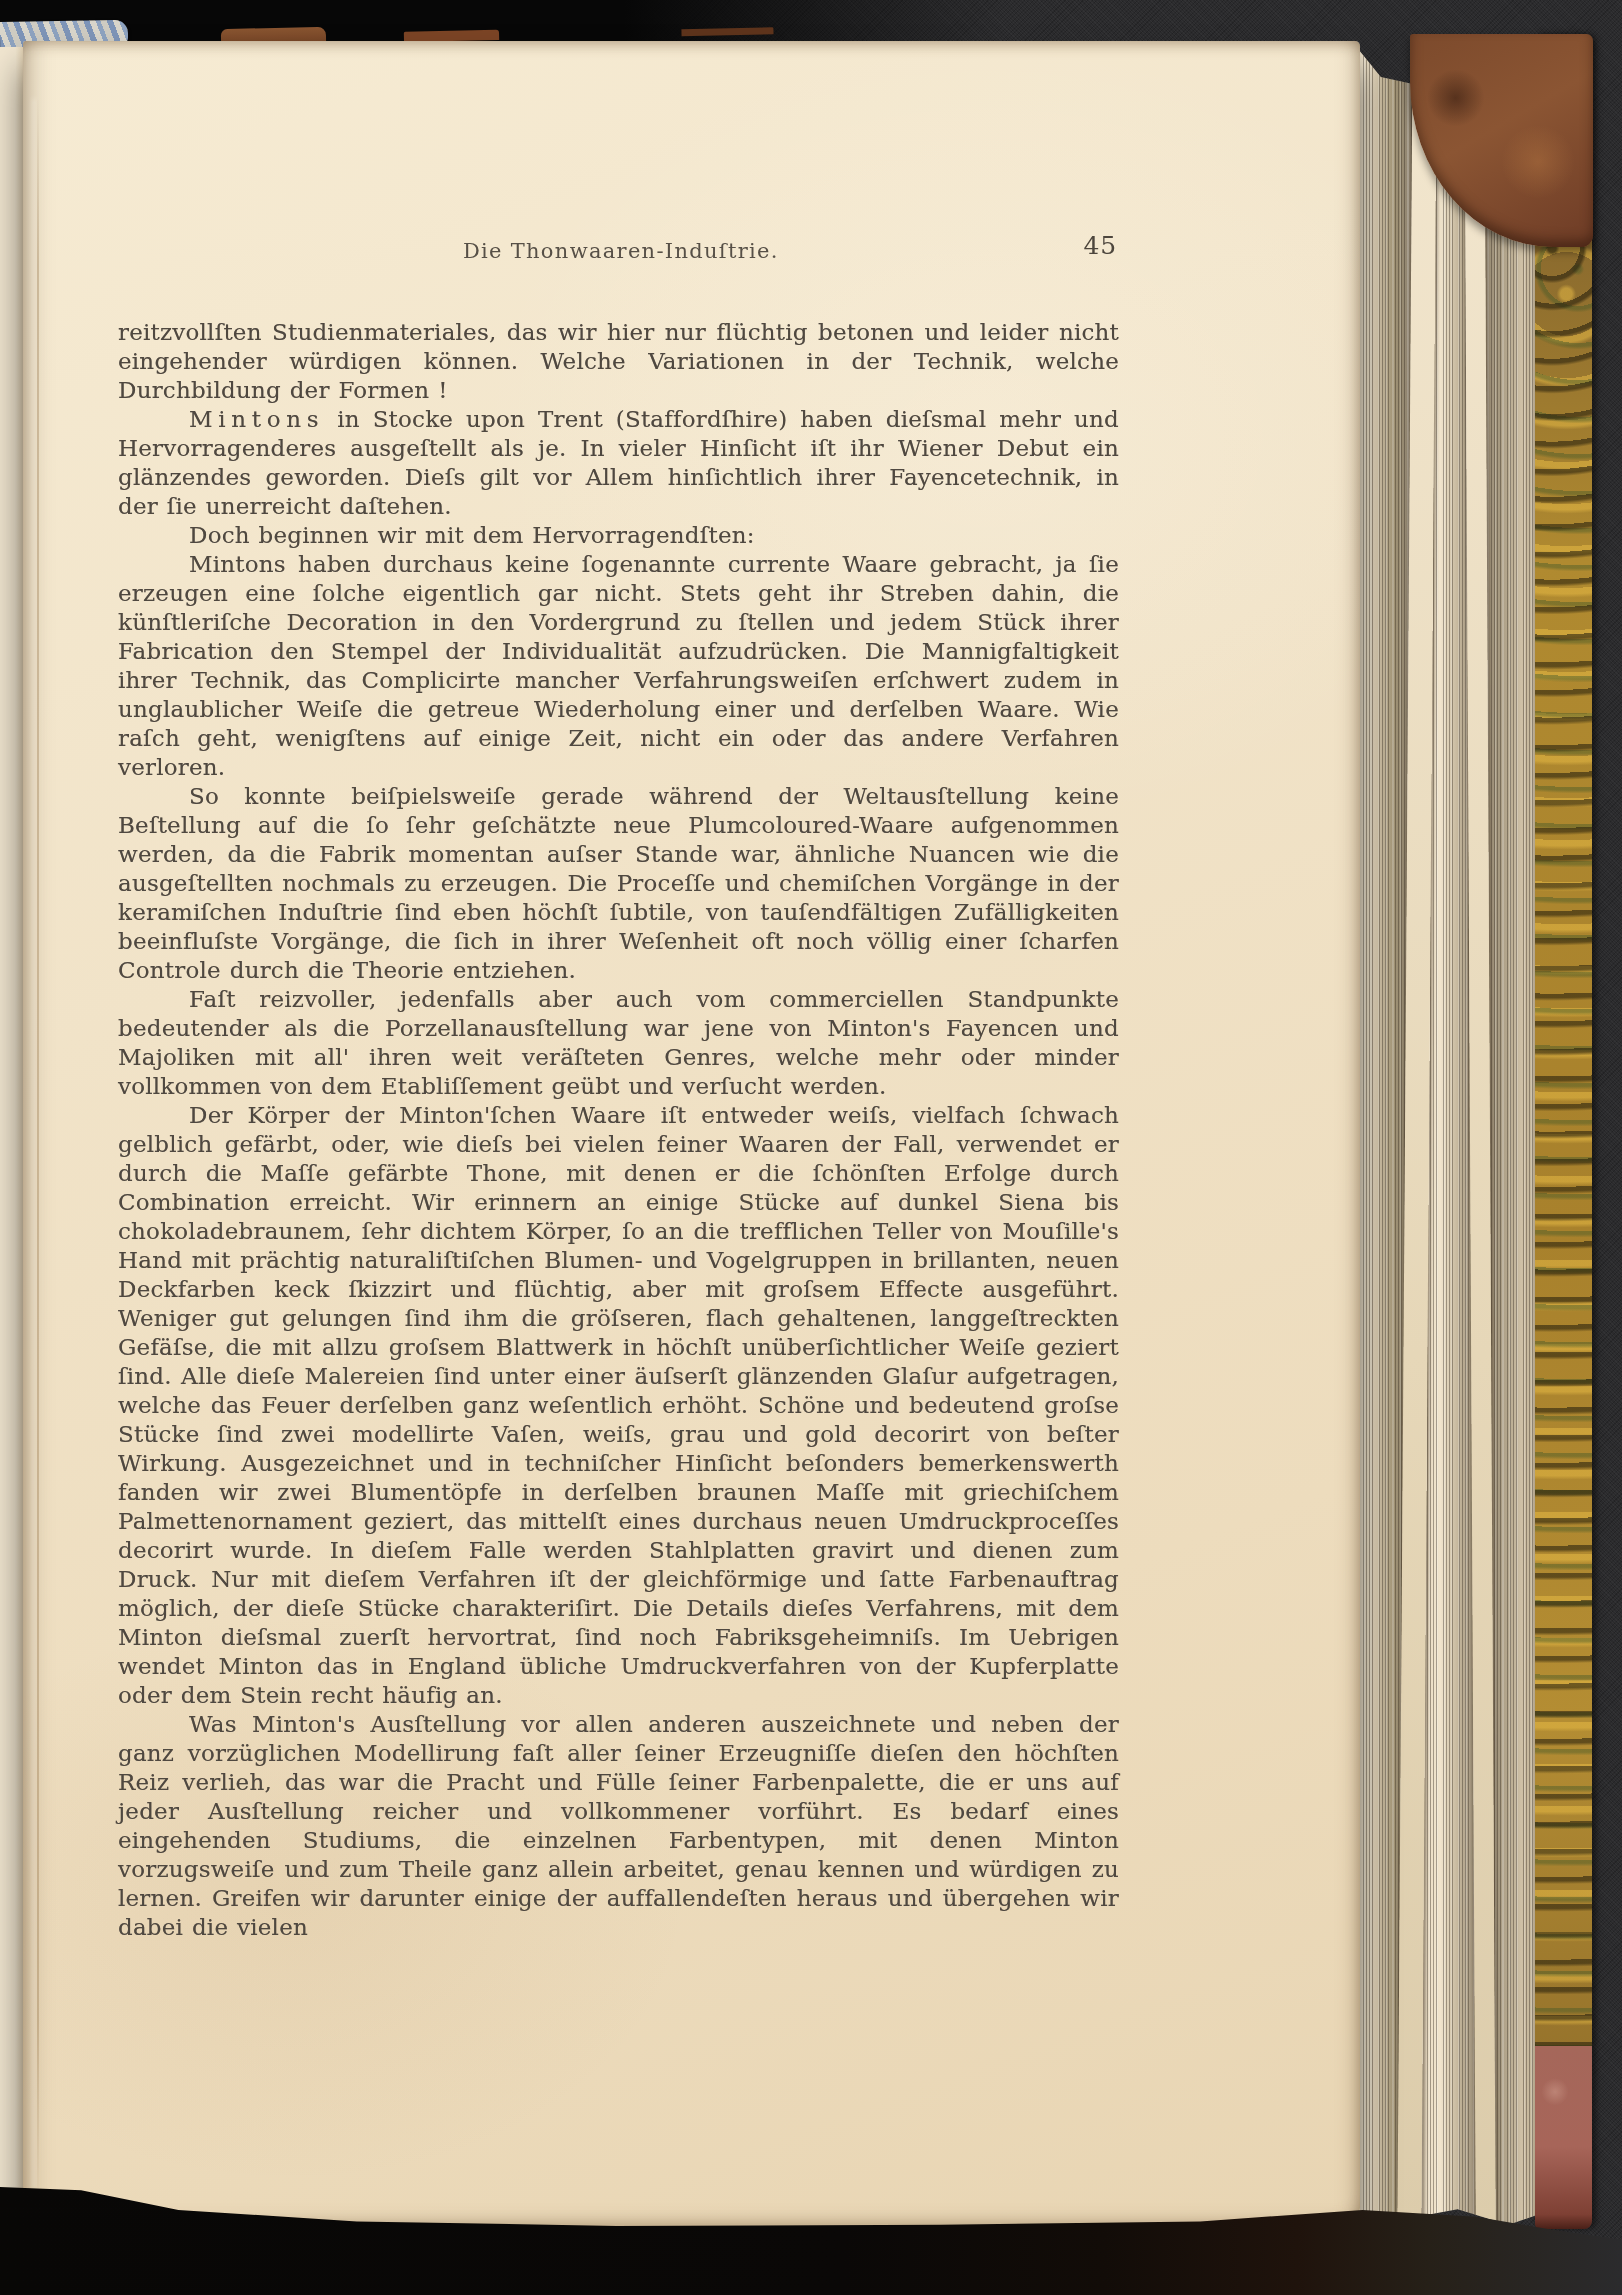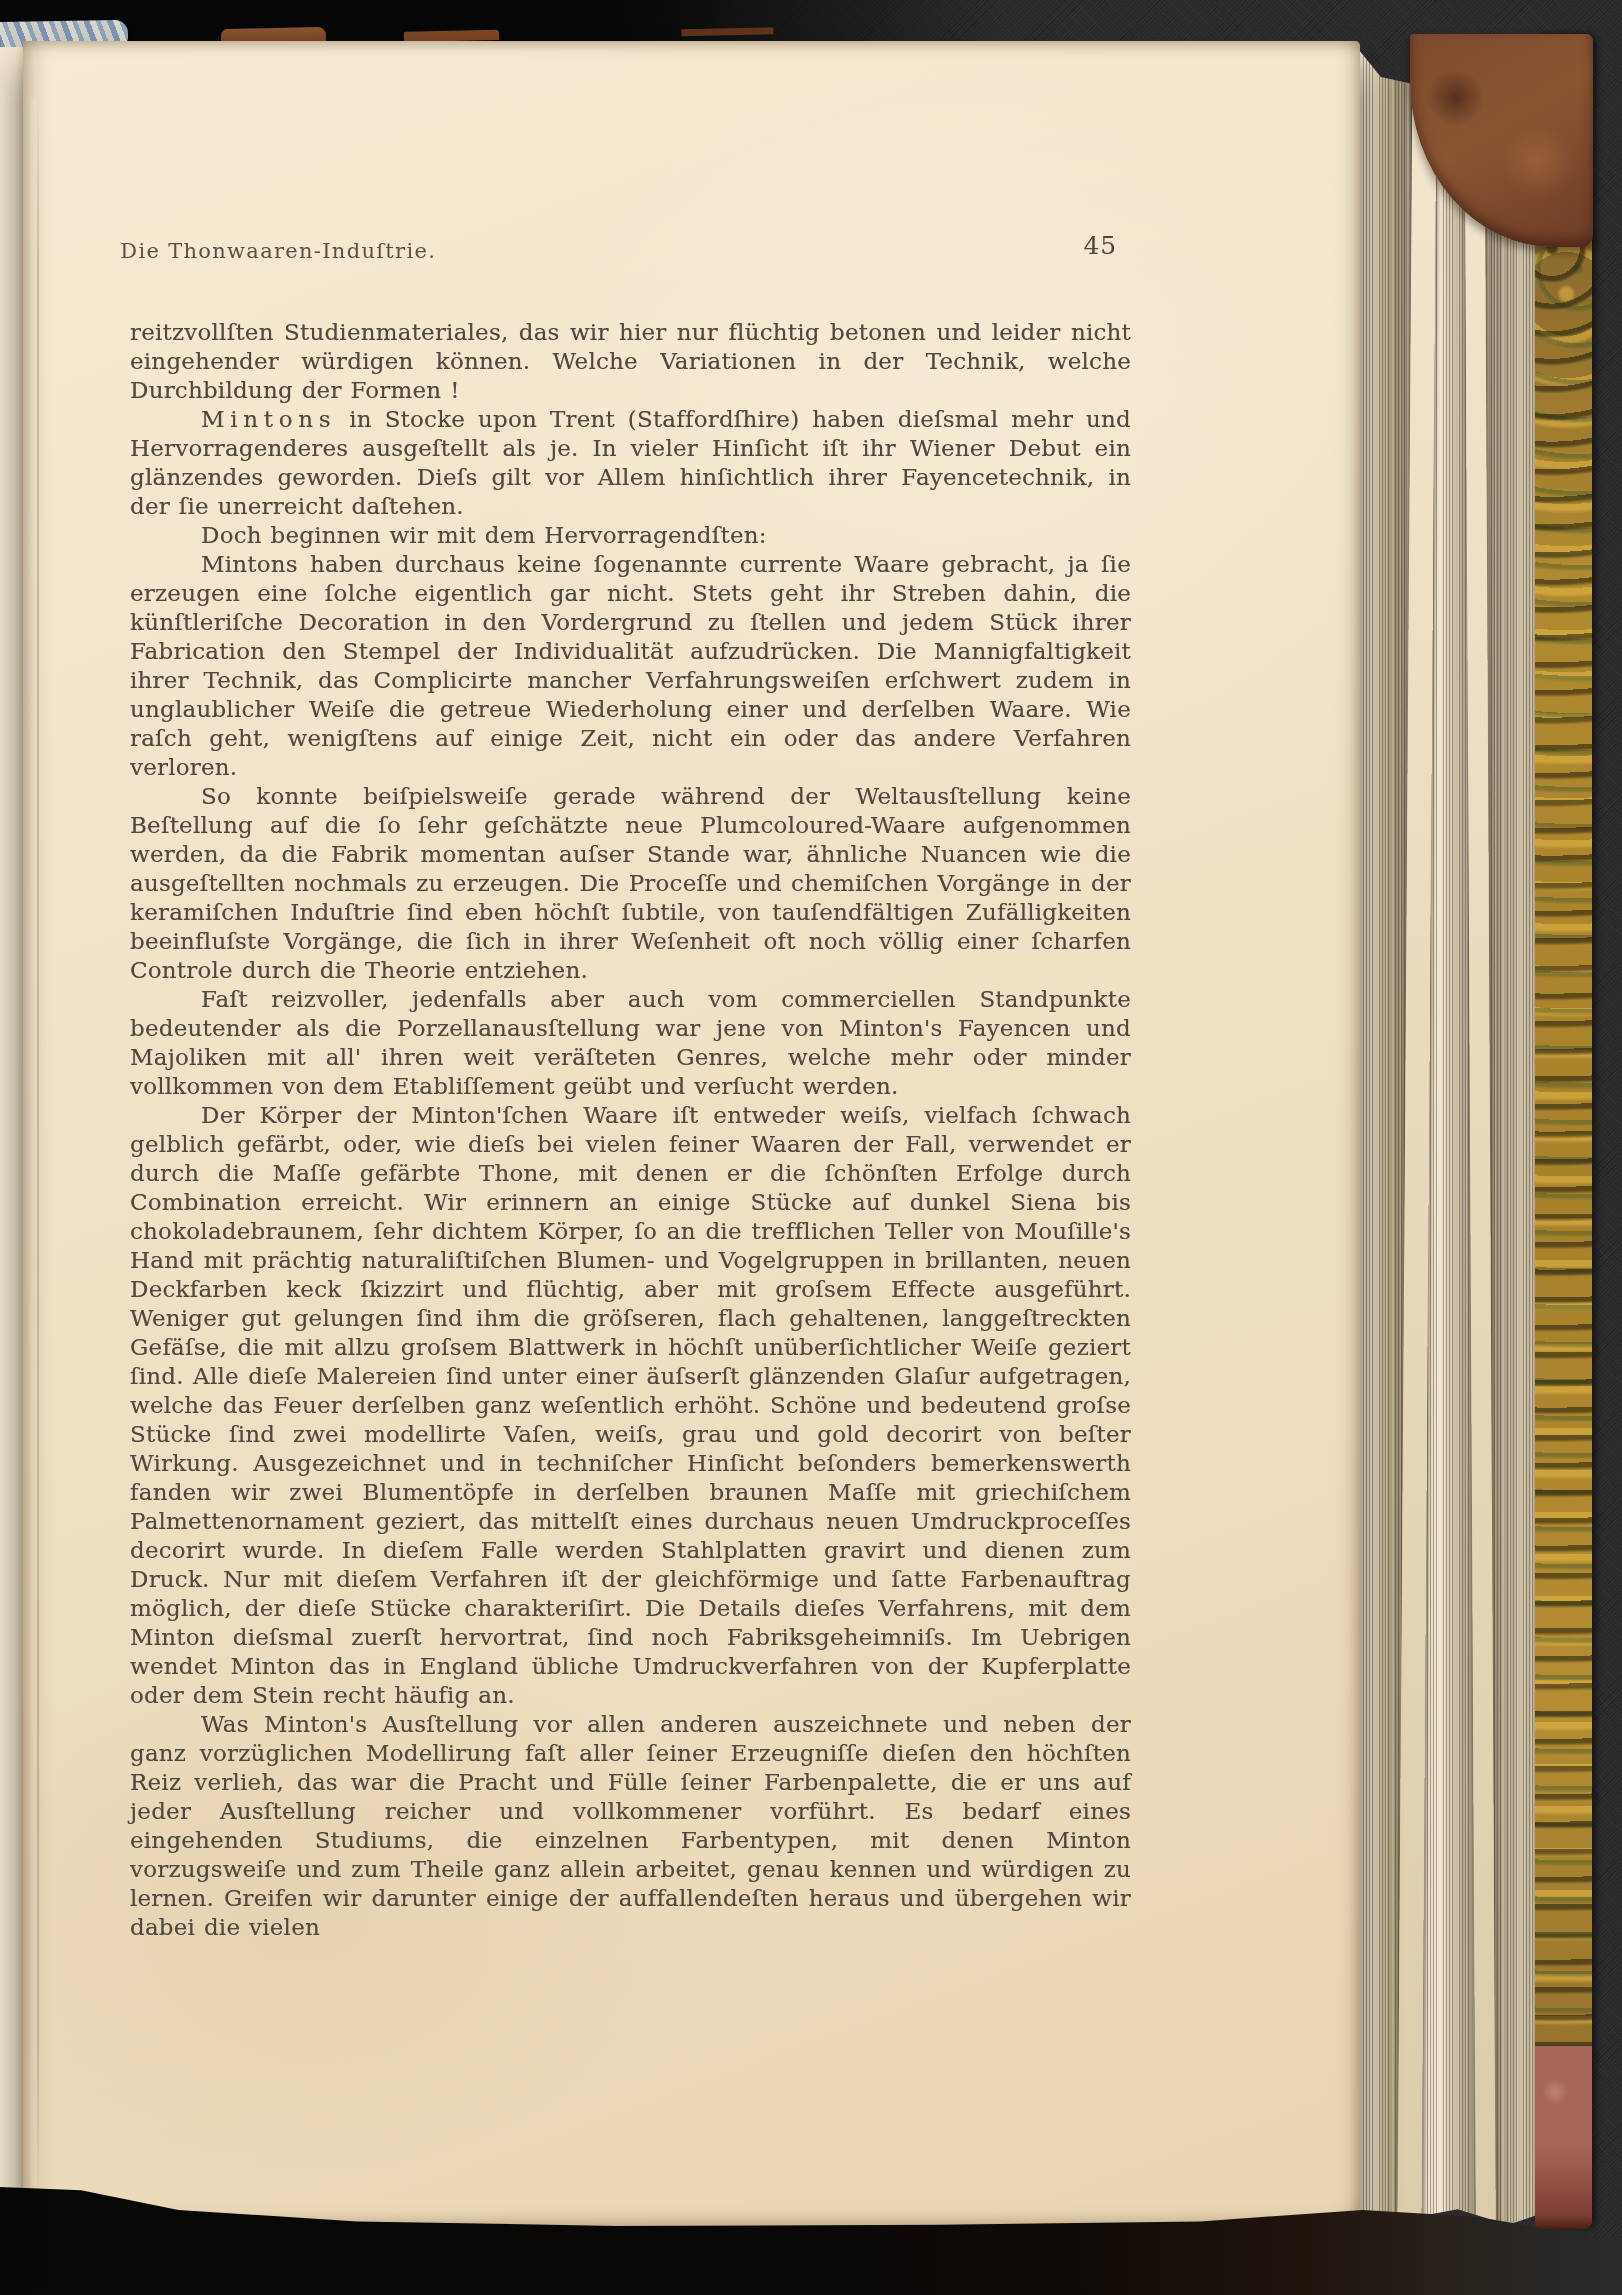--- a/index.html
+++ b/index.html
@@ -52,28 +52,28 @@
       0 27.6px 36px rgba(0,0,0,0.55);
   }
   
   .page::before {
     content:""; position:absolute; left:13.8px; top:57px; bottom:37px; width:2.4px;
     background:linear-gradient(180deg, rgba(140,105,60,0) 0, rgba(140,105,60,0.30) 8%, rgba(140,105,60,0.30) 92%, rgba(140,105,60,0));
     box-shadow:-4px 0 5.7px rgba(255,252,244,0.55); border-radius:1.6px;
   }
   .running-head { position:absolute; left:107px; top:198px; width:1001px; height:49px; }
   .head-title {
-    display:block; font-size:21px; letter-spacing:1.3px;
+    display:block; text-align:center; font-size:21px; letter-spacing:1.3px;
     color:#575047; transform:translateX(-9.7px);
   }
   .page-num {
     position:absolute; right:14px; top:-8px; font-size:25px; color:#4d463d; letter-spacing:0.8px;
   }
   .body-text {
-    position:absolute; left:107px; top:277px; width:1001px;
+    position:absolute; left:95px; top:277px; width:1001px;
     font-size:23px; line-height:29px; text-align:justify;
     color:#4f4840; letter-spacing:0.2px; word-spacing:1.3px;
     text-shadow:0 0 0.6px rgba(79,72,64,0.45);
   }
   .body-text p { margin:0; }
   .body-text p.ind { text-indent:71px; }
   .sperr { letter-spacing:5.7px; }
   
   .fore-edge {
     position:absolute; left:1334px; top:42px; width:213px; height:2187px; z-index:1;

